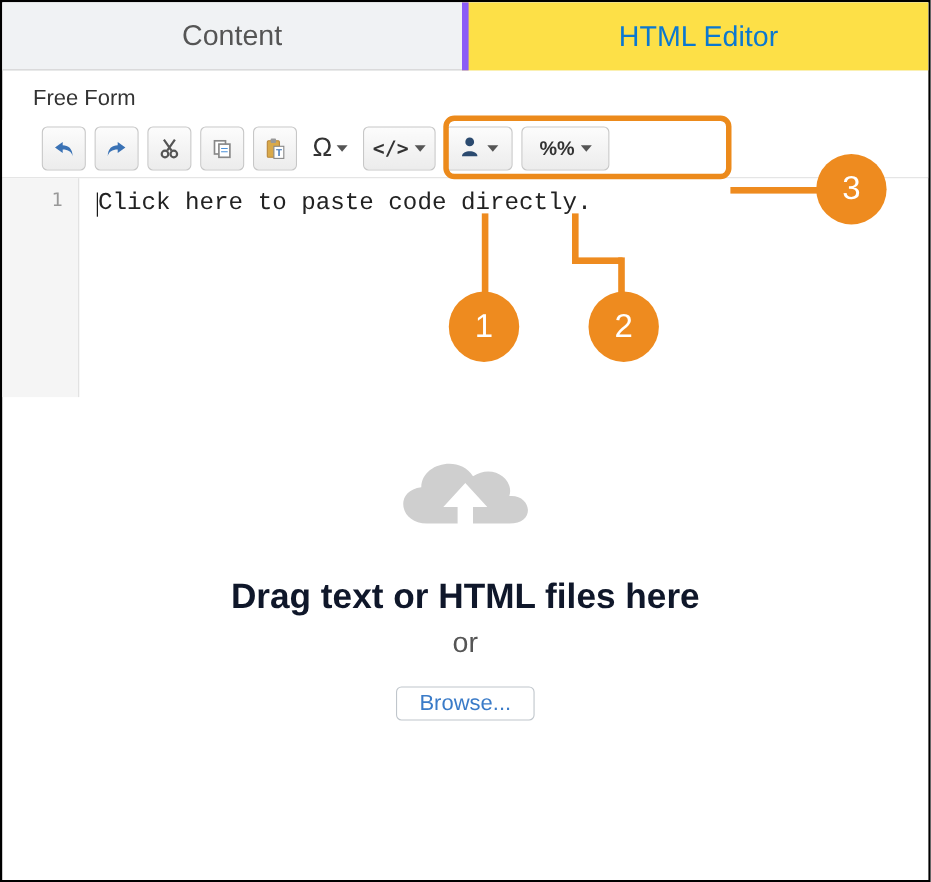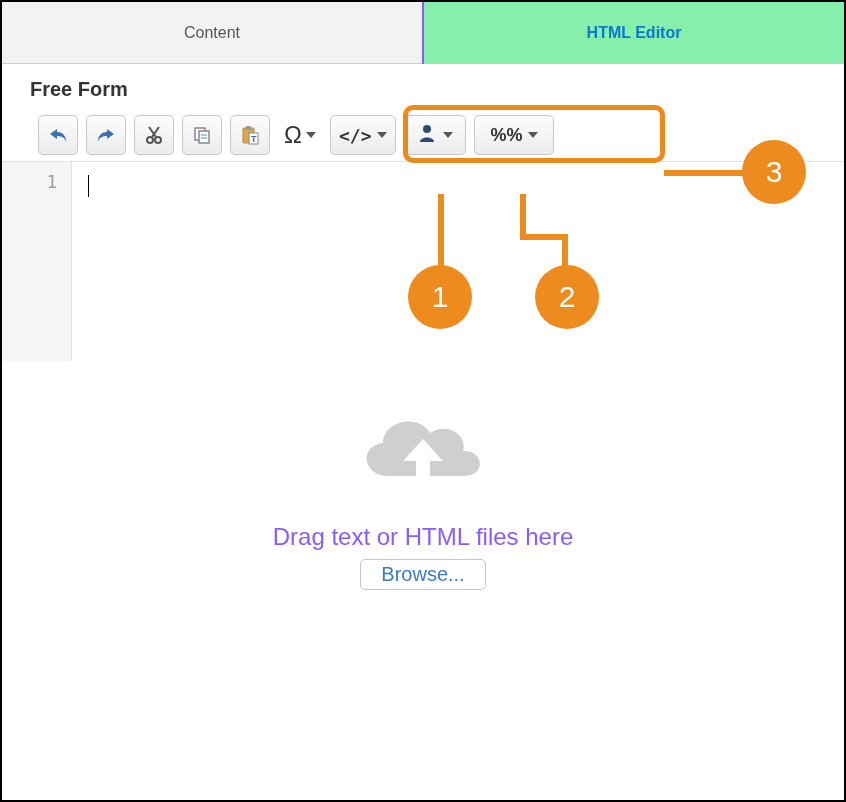--- a/index.html
+++ b/index.html
@@ -15,42 +15,42 @@
   .tabs {
     display: flex;
     background: #f0f2f4;
     height: 62px;
   }
   .tab {
     flex: 1;
     display: flex;
     align-items: center;
     justify-content: center;
-    font-size: 16px;
+    font-size: 26px;
     color: #555;
     cursor: pointer;
     border-bottom: 1px solid #d0d0d0;
   }
   .tab.active {
-    background: #86efac;
+    background: #fde047;
     color: #0b78d0;
-    font-weight: 700;
+    font-weight: 400;
     border-bottom: none;
-    border-left: 2px solid #8b5cf6;
+    border-left: 6px solid #8b5cf6;
   }
   .status-bar {
     display: flex;
     justify-content: space-between;
     align-items: center;
     padding: 14px 28px 8px;
     font-size: 20px;
     color: #4a4a4a;
   }
   .status-left { font-style: italic; }
-  .status-right { font-weight: 700; color:#333; }
+  .status-right { font-weight: 400; color:#333; }
   .toolbar {
     display: flex;
     align-items: center;
     padding: 6px 36px;
     gap: 8px;
     background: #fff;
     position: relative;
   }
   .tbtn {
     height: 40px;
@@ -130,23 +130,24 @@
     margin-right:0px;
   }
   .dropzone {
     text-align: center;
     padding: 30px 0 0;
   }
   .cloud {
     margin: 0 auto 18px;
   }
   .drop-text {
-    font-size: 24px;
-    color: #8b5cf6;
+    font-size: 32px;
+    color: #0f172a;
     margin-bottom: 8px;
+    font-weight: bold;
   }
   .or-text {
     font-size: 26px;
     color: #555;
     margin-bottom: 24px;
   }
   .browse-btn {
     display: inline-block;
     border: 1px solid #c0c6cc;
     border-radius: 5px;
@@ -243,30 +244,31 @@
   </div>
 
   <div class="highlight-box" style="left:401px; top:-4px; width:262px; height:58px;"></div>
 </div>
 
 <div class="editor-area">
   <div class="gutter">
     <div>1</div>
   </div>
   <div class="code">
-    <span class="cursor"></span>
+    <span class="cursor"></span><span>Click here to paste code directly.</span>
   </div>
 </div>
 
 <div class="dropzone">
   <svg class="cloud" width="150" height="110" viewBox="0 0 150 110">
     <path d="M40 85 C15 85 10 55 35 52 C35 30 70 22 82 42 C100 30 120 45 115 60 C135 58 140 85 115 85 Z" fill="#cfcfcf"></path>
     <path d="M75 48 L95 70 L82 70 L82 95 L68 95 L68 70 L55 70 Z" fill="#ffffff"></path>
   </svg>
   <div class="drop-text">Drag text or HTML files here</div>
+  <div class="or-text">or</div>
   <div class="browse-btn">Browse...</div>
 </div>
 
 <div class="callout" style="left:406px; top:263px;">1</div>
 <div class="connector" style="left:436px; top:192px; width:6px; height:74px;"></div>
 
 <div class="callout" style="left:533px; top:263px;">2</div>
 <div class="connector" style="left:518px; top:192px; width:6px; height:44px;"></div>
 <div class="connector" style="left:518px; top:232px; width:46px; height:6px;"></div>
 <div class="connector" style="left:560px; top:232px; width:6px; height:36px;"></div>

